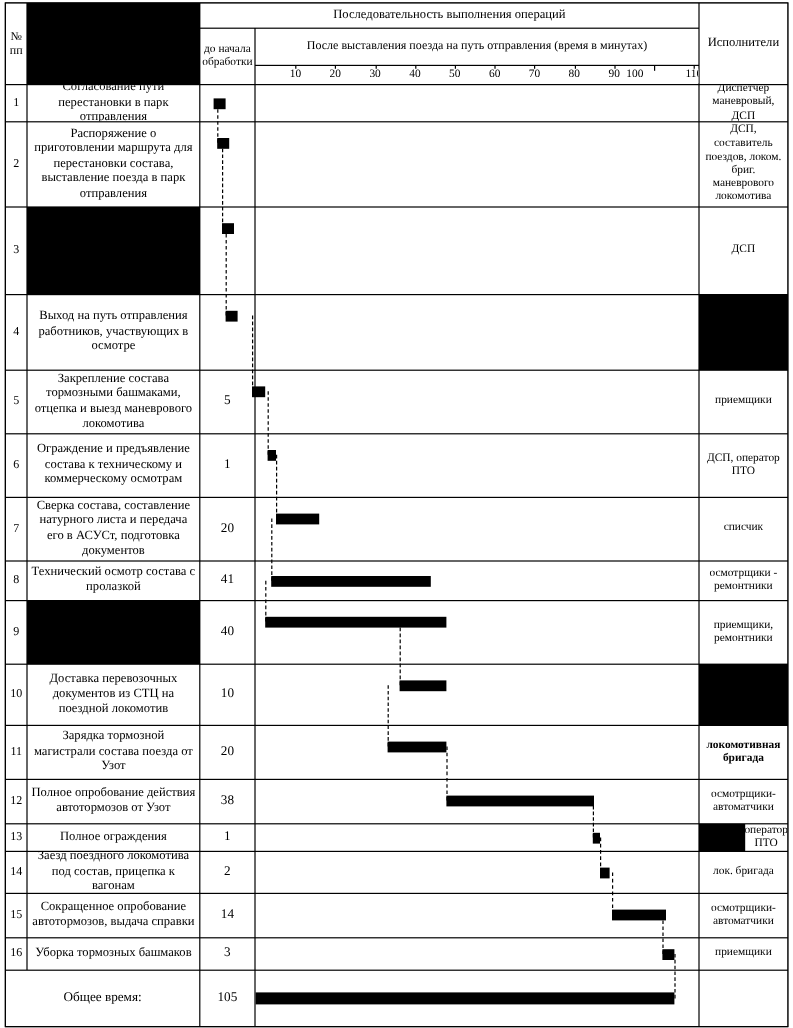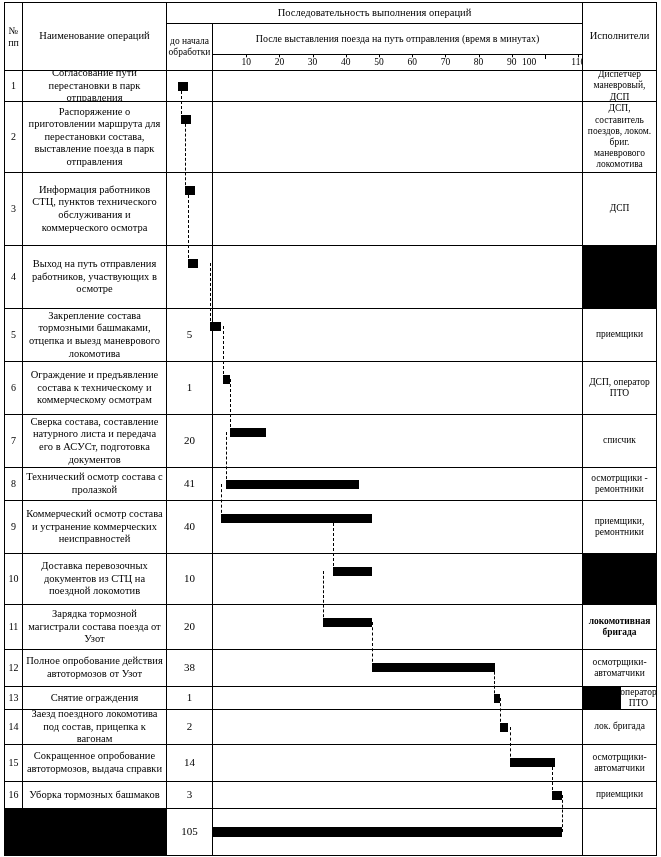--- a/index.html
+++ b/index.html
@@ -39,21 +39,20 @@
   .bar{position:absolute;background:#000;}
   .conn{position:absolute;width:0;border-left:1px dashed #000;}
 </style>
 </head>
 <body>
 
 <div class="sheet">
   <div class="table" id="table">
     <div class="c hdr" id="h-num">№
 пп</div>
-    <div class="c hdr" id="h-name">Наименование операций</div>
     <div class="c hdr" id="h-seq">Последовательность выполнения операций</div>
     <div class="c hdr" id="h-before">до начала обработки</div>
     <div class="c hdr" id="h-after">После выставления поезда на путь отправления (время в минутах)</div>
     <div class="c hdr" id="h-scale">
         <div class="tick" style="left: 33.2px;"></div>
         <span class="slabel" style="left: 33.2px;">10</span>
         <div class="tick" style="left: 66.4px;"></div>
         <span class="slabel" style="left: 66.4px;">20</span>
         <div class="tick" style="left: 99.6px;"></div>
         <span class="slabel" style="left: 99.6px;">30</span>
@@ -79,21 +78,20 @@
       <div class="c name" style="grid-area: 4 / 2;">Согласование пути перестановки в парк отправления</div>
       <div class="c before" style="grid-area: 4 / 3;"></div>
       <div class="c timeline" style="grid-area: 4 / 4;"></div>
       <div class="c exec" style="grid-area: 4 / 5;">Диспетчер маневровый, ДСП</div>
       <div class="c num" style="grid-area: 5 / 1;">2</div>
       <div class="c name" style="grid-area: 5 / 2;">Распоряжение о приготовлении маршрута для перестановки состава, выставление поезда в парк отправления</div>
       <div class="c before" style="grid-area: 5 / 3;"></div>
       <div class="c timeline" style="grid-area: 5 / 4;"></div>
       <div class="c exec" style="grid-area: 5 / 5;">ДСП, составитель поездов, локом. бриг. маневрового локомотива</div>
       <div class="c num" style="grid-area: 6 / 1;">3</div>
-      <div class="c name" style="grid-area: 6 / 2;">Информация работников СТЦ, пунктов технического обслуживания и коммерческого осмотра</div>
       <div class="c before" style="grid-area: 6 / 3;"></div>
       <div class="c timeline" style="grid-area: 6 / 4;"></div>
       <div class="c exec" style="grid-area: 6 / 5;">ДСП</div>
       <div class="c num" style="grid-area: 7 / 1;">4</div>
       <div class="c name" style="grid-area: 7 / 2;">Выход на путь отправления работников, участвующих в осмотре</div>
       <div class="c before" style="grid-area: 7 / 3;"></div>
       <div class="c timeline" style="grid-area: 7 / 4;"></div>
       <div class="c num" style="grid-area: 8 / 1;">5</div>
       <div class="c name" style="grid-area: 8 / 2;">Закрепление состава тормозными башмаками, отцепка и выезд маневрового локомотива</div>
       <div class="c before" style="grid-area: 8 / 3;">5</div>
@@ -108,58 +106,58 @@
       <div class="c name" style="grid-area: 10 / 2;">Сверка состава, составление натурного листа и передача его в АСУСт, подготовка документов</div>
       <div class="c before" style="grid-area: 10 / 3;">20</div>
       <div class="c timeline" style="grid-area: 10 / 4;"></div>
       <div class="c exec" style="grid-area: 10 / 5;">списчик</div>
       <div class="c num" style="grid-area: 11 / 1;">8</div>
       <div class="c name" style="grid-area: 11 / 2;">Технический осмотр состава с пролазкой</div>
       <div class="c before" style="grid-area: 11 / 3;">41</div>
       <div class="c timeline" style="grid-area: 11 / 4;"></div>
       <div class="c exec" style="grid-area: 11 / 5;">осмотрщики - ремонтники</div>
       <div class="c num" style="grid-area: 12 / 1;">9</div>
-      <div class="c name" style="grid-area: 12 / 2;">Коммерческий осмотр состава и устранение коммерческих неисправностей</div>
       <div class="c before" style="grid-area: 12 / 3;">40</div>
       <div class="c timeline" style="grid-area: 12 / 4;"></div>
       <div class="c exec" style="grid-area: 12 / 5;">приемщики, ремонтники</div>
       <div class="c num" style="grid-area: 13 / 1;">10</div>
       <div class="c name" style="grid-area: 13 / 2;">Доставка перевозочных документов из СТЦ на поездной локомотив</div>
       <div class="c before" style="grid-area: 13 / 3;">10</div>
       <div class="c timeline" style="grid-area: 13 / 4;"></div>
       <div class="c num" style="grid-area: 14 / 1;">11</div>
       <div class="c name" style="grid-area: 14 / 2; text-align: center;">Зарядка тормозной магистрали состава поезда от Узот</div>
       <div class="c before" style="grid-area: 14 / 3;">20</div>
       <div class="c timeline" style="grid-area: 14 / 4;"></div>
       <div class="c exec" style="grid-area: 14 / 5; font-weight: bold;">локомотивная бригада</div>
       <div class="c num" style="grid-area: 15 / 1;">12</div>
       <div class="c name" style="grid-area: 15 / 2;">Полное опробование действия автотормозов от Узот</div>
       <div class="c before" style="grid-area: 15 / 3;">38</div>
       <div class="c timeline" style="grid-area: 15 / 4;"></div>
       <div class="c exec" style="grid-area: 15 / 5;">осмотрщики-автоматчики</div>
       <div class="c num" style="grid-area: 16 / 1;">13</div>
-      <div class="c name" style="grid-area: 16 / 2;">Снятие ограждения</div>
+      <div class="c name" style="grid-area: 16 / 2;">Полное ограждения</div>
       <div class="c before" style="grid-area: 16 / 3;">1</div>
       <div class="c timeline" style="grid-area: 16 / 4;"></div>
       <div class="c exec" style="grid-area: 16 / 5; margin-left: 38px;">оператор ПТО</div>
       <div class="c num" style="grid-area: 17 / 1;">14</div>
       <div class="c name" style="grid-area: 17 / 2;">Заезд поездного локомотива под состав, прицепка к вагонам</div>
       <div class="c before" style="grid-area: 17 / 3;">2</div>
       <div class="c timeline" style="grid-area: 17 / 4;"></div>
       <div class="c exec" style="grid-area: 17 / 5;">лок. бригада</div>
       <div class="c num" style="grid-area: 18 / 1;">15</div>
       <div class="c name" style="grid-area: 18 / 2;">Сокращенное опробование автотормозов, выдача справки</div>
       <div class="c before" style="grid-area: 18 / 3;">14</div>
       <div class="c timeline" style="grid-area: 18 / 4;"></div>
       <div class="c exec" style="grid-area: 18 / 5;">осмотрщики-автоматчики</div>
       <div class="c num" style="grid-area: 19 / 1;">16</div>
       <div class="c name" style="grid-area: 19 / 2;">Уборка тормозных башмаков</div>
       <div class="c before" style="grid-area: 19 / 3;">3</div>
       <div class="c timeline" style="grid-area: 19 / 4;"></div>
       <div class="c exec" style="grid-area: 19 / 5;">приемщики</div>
+      <div class="c total-label" style="grid-area: 20 / 1 / auto / span 2;">Общее время:</div>
       <div class="c before" style="grid-area: 20 / 3;">105</div>
       <div class="c timeline" style="grid-area: 20 / 4;"></div>
       <div class="c exec" style="grid-area: 20 / 5;"></div>
       <div id="chart-canvas">
         <div class="bar" style="left: 173.14px; width: 9.96px; top: 78.5px; height: 9px;"></div>
         <div class="bar" style="left: 176.46px; width: 9.96px; top: 111.5px; height: 9px;"></div>
         <div class="bar" style="left: 179.78px; width: 9.96px; top: 182.5px; height: 9px;"></div>
         <div class="bar" style="left: 183.1px; width: 9.96px; top: 255.5px; height: 9px;"></div>
         <div class="bar" style="left: 204.68px; width: 11.62px; top: 318.5px; height: 9px;"></div>
         <div class="bar" style="left: 217.96px; width: 6.64px; top: 371.5px; height: 9px;"></div>

